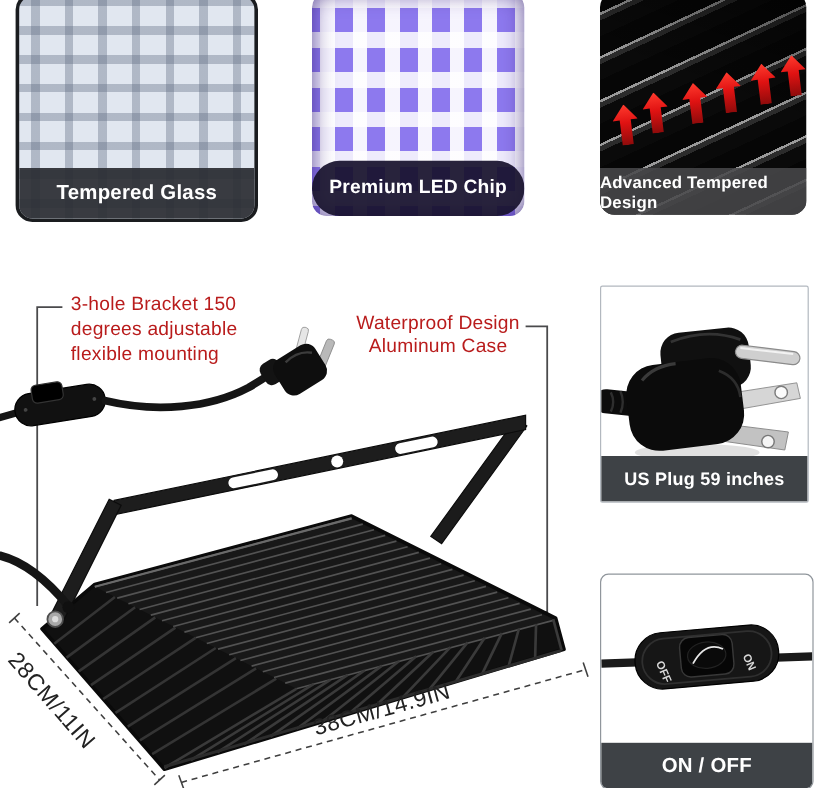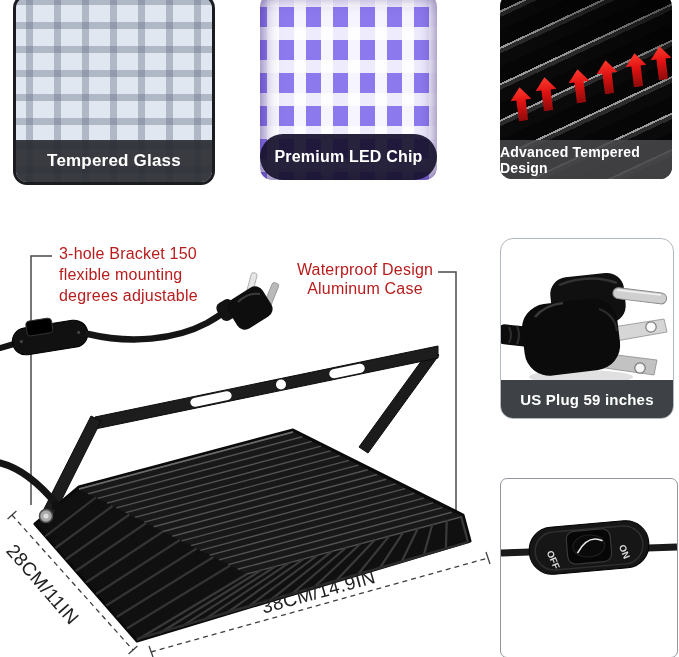--- a/index.html
+++ b/index.html
@@ -30,21 +30,21 @@
     color:#fff;font-weight:600;letter-spacing:.2px;}
   #card-glass .caption{height:42px;background:rgba(42,45,50,.92);font-size:17px;}
   #card-led .caption{height:46px;background:rgba(24,18,45,.93);font-size:16px;border-radius:23px;}
   #card-heatsink .caption{height:39px;background:rgba(72,72,74,.88);font-size:14px;}
   .heat-arrow{position:absolute;width:21px;height:34px;
     background:linear-gradient(180deg,#ff3b2e 0%,#e01212 45%,#8e0b0b 100%);
     clip-path:polygon(50% 0,100% 38%,72% 38%,72% 100%,28% 100%,28% 38%,0 38%);
     transform:rotate(-7deg);}
 
   
-  #card-plug{left:500px;top:238px;width:172px;height:179px;border:1.5px solid #b2b8bf;border-radius:13px;background:#fff;}
+  #card-plug{left:500px;top:238px;width:172px;height:179px;border:1.5px solid #b2b8bf;border-radius:2px;background:#fff;}
   #card-plug .caption{height:38px;background:#3e4246;font-size:15px;}
   #card-switch{left:500px;top:478px;width:176px;height:178px;border:1.5px solid #90969c;border-radius:7px;background:#fff;}
   #card-switch .caption{height:38px;background:#3e4246;font-size:17px;}
 
   
   .note{position:absolute;color:#b91c1c;font-size:16px;font-weight:500;letter-spacing:.2px;}
   #note-bracket{left:59px;top:243px;line-height:21px;}
   #note-case{left:294px;top:260px;width:142px;line-height:19px;text-align:center;}
   .dim-label{position:absolute;color:#222;font-size:19px;font-weight:500;letter-spacing:.5px;white-space:nowrap;}
   #dim-side{left:18px;top:540px;transform:rotate(49deg);transform-origin:0 0;}
@@ -110,20 +110,23 @@
       <g transform="rotate(-5 88 68)">
         <rect x="28" y="45" width="120" height="47" rx="23" fill="#161616" stroke="#000"></rect>
         <rect x="34" y="50" width="108" height="38" rx="19" fill="none" stroke="#2f2f2f" stroke-width="1.5"></rect>
         <rect x="66" y="51" width="44" height="33" rx="8" fill="#060606" stroke="#383838" stroke-width="1.2"></rect>
         <ellipse cx="88" cy="67" rx="16" ry="11" fill="#0a0a0a" stroke="#222"></ellipse>
         <path d="M76 73 Q88 55 102 63" stroke="#e8e8e8" stroke-width="1.5" fill="none"></path>
         <text x="50" y="73" transform="rotate(72 50 68)" fill="#d9d9d9" font-size="9.5" font-weight="bold">OFF</text>
         <text x="122" y="76" transform="rotate(72 124 70)" fill="#d9d9d9" font-size="9.5" font-weight="bold">ON</text>
       </g>
     </svg>
+    <div class="caption">
+      <span>ON / OFF</span>
+    </div>
   </div>
 
   <svg id="lamp-svg" width="495" height="427" viewBox="0 230 495 427">
 
     <path d="M52 256 L31 256 L31 505" fill="none" stroke="#4a4a4c" stroke-width="1.5"></path>
     <path d="M438 272 L456 272 L456 510 L444 510" fill="none" stroke="#4a4a4c" stroke-width="1.5"></path>
 
     <g stroke="#3f3f3f" stroke-width="1.3">
       <line x1="12" y1="515" x2="133" y2="650" stroke-dasharray="5,4"></line>
       <line x1="7.6" y1="519" x2="16.4" y2="511"></line>
@@ -218,22 +221,22 @@
         <rect x="263" y="281" width="7" height="26" rx="2.5" fill="#b9b9b9" stroke="#8a8a8a" stroke-width="0.7" transform="rotate(22 266 307)"></rect>
         <rect x="218" y="300" width="18" height="20" rx="6" fill="#131313" transform="rotate(-32 227 310)"></rect>
         <rect x="230" y="291" width="40" height="34" rx="9" fill="#0e0e0e" transform="rotate(-32 250 308)"></rect>
         <path d="M238 302 Q248 292 260 294" stroke="#3c3c3c" stroke-width="2" fill="none"></path>
       </g>
     </g>
   </svg>
 
   <div class="note" id="note-bracket">
     <div>3-hole Bracket 150</div>
+    <div>degrees adjustable</div>
     <div>flexible mounting</div>
-    <div>degrees adjustable</div>
   </div>
   <div class="note" id="note-case">
     <div>Waterproof Design</div>
     <div>Aluminum Case</div>
   </div>
   <div class="dim-label" id="dim-side">28CM/11IN</div>
   <div class="dim-label" id="dim-front">38CM/14.9IN</div>
 
 </div>
 

